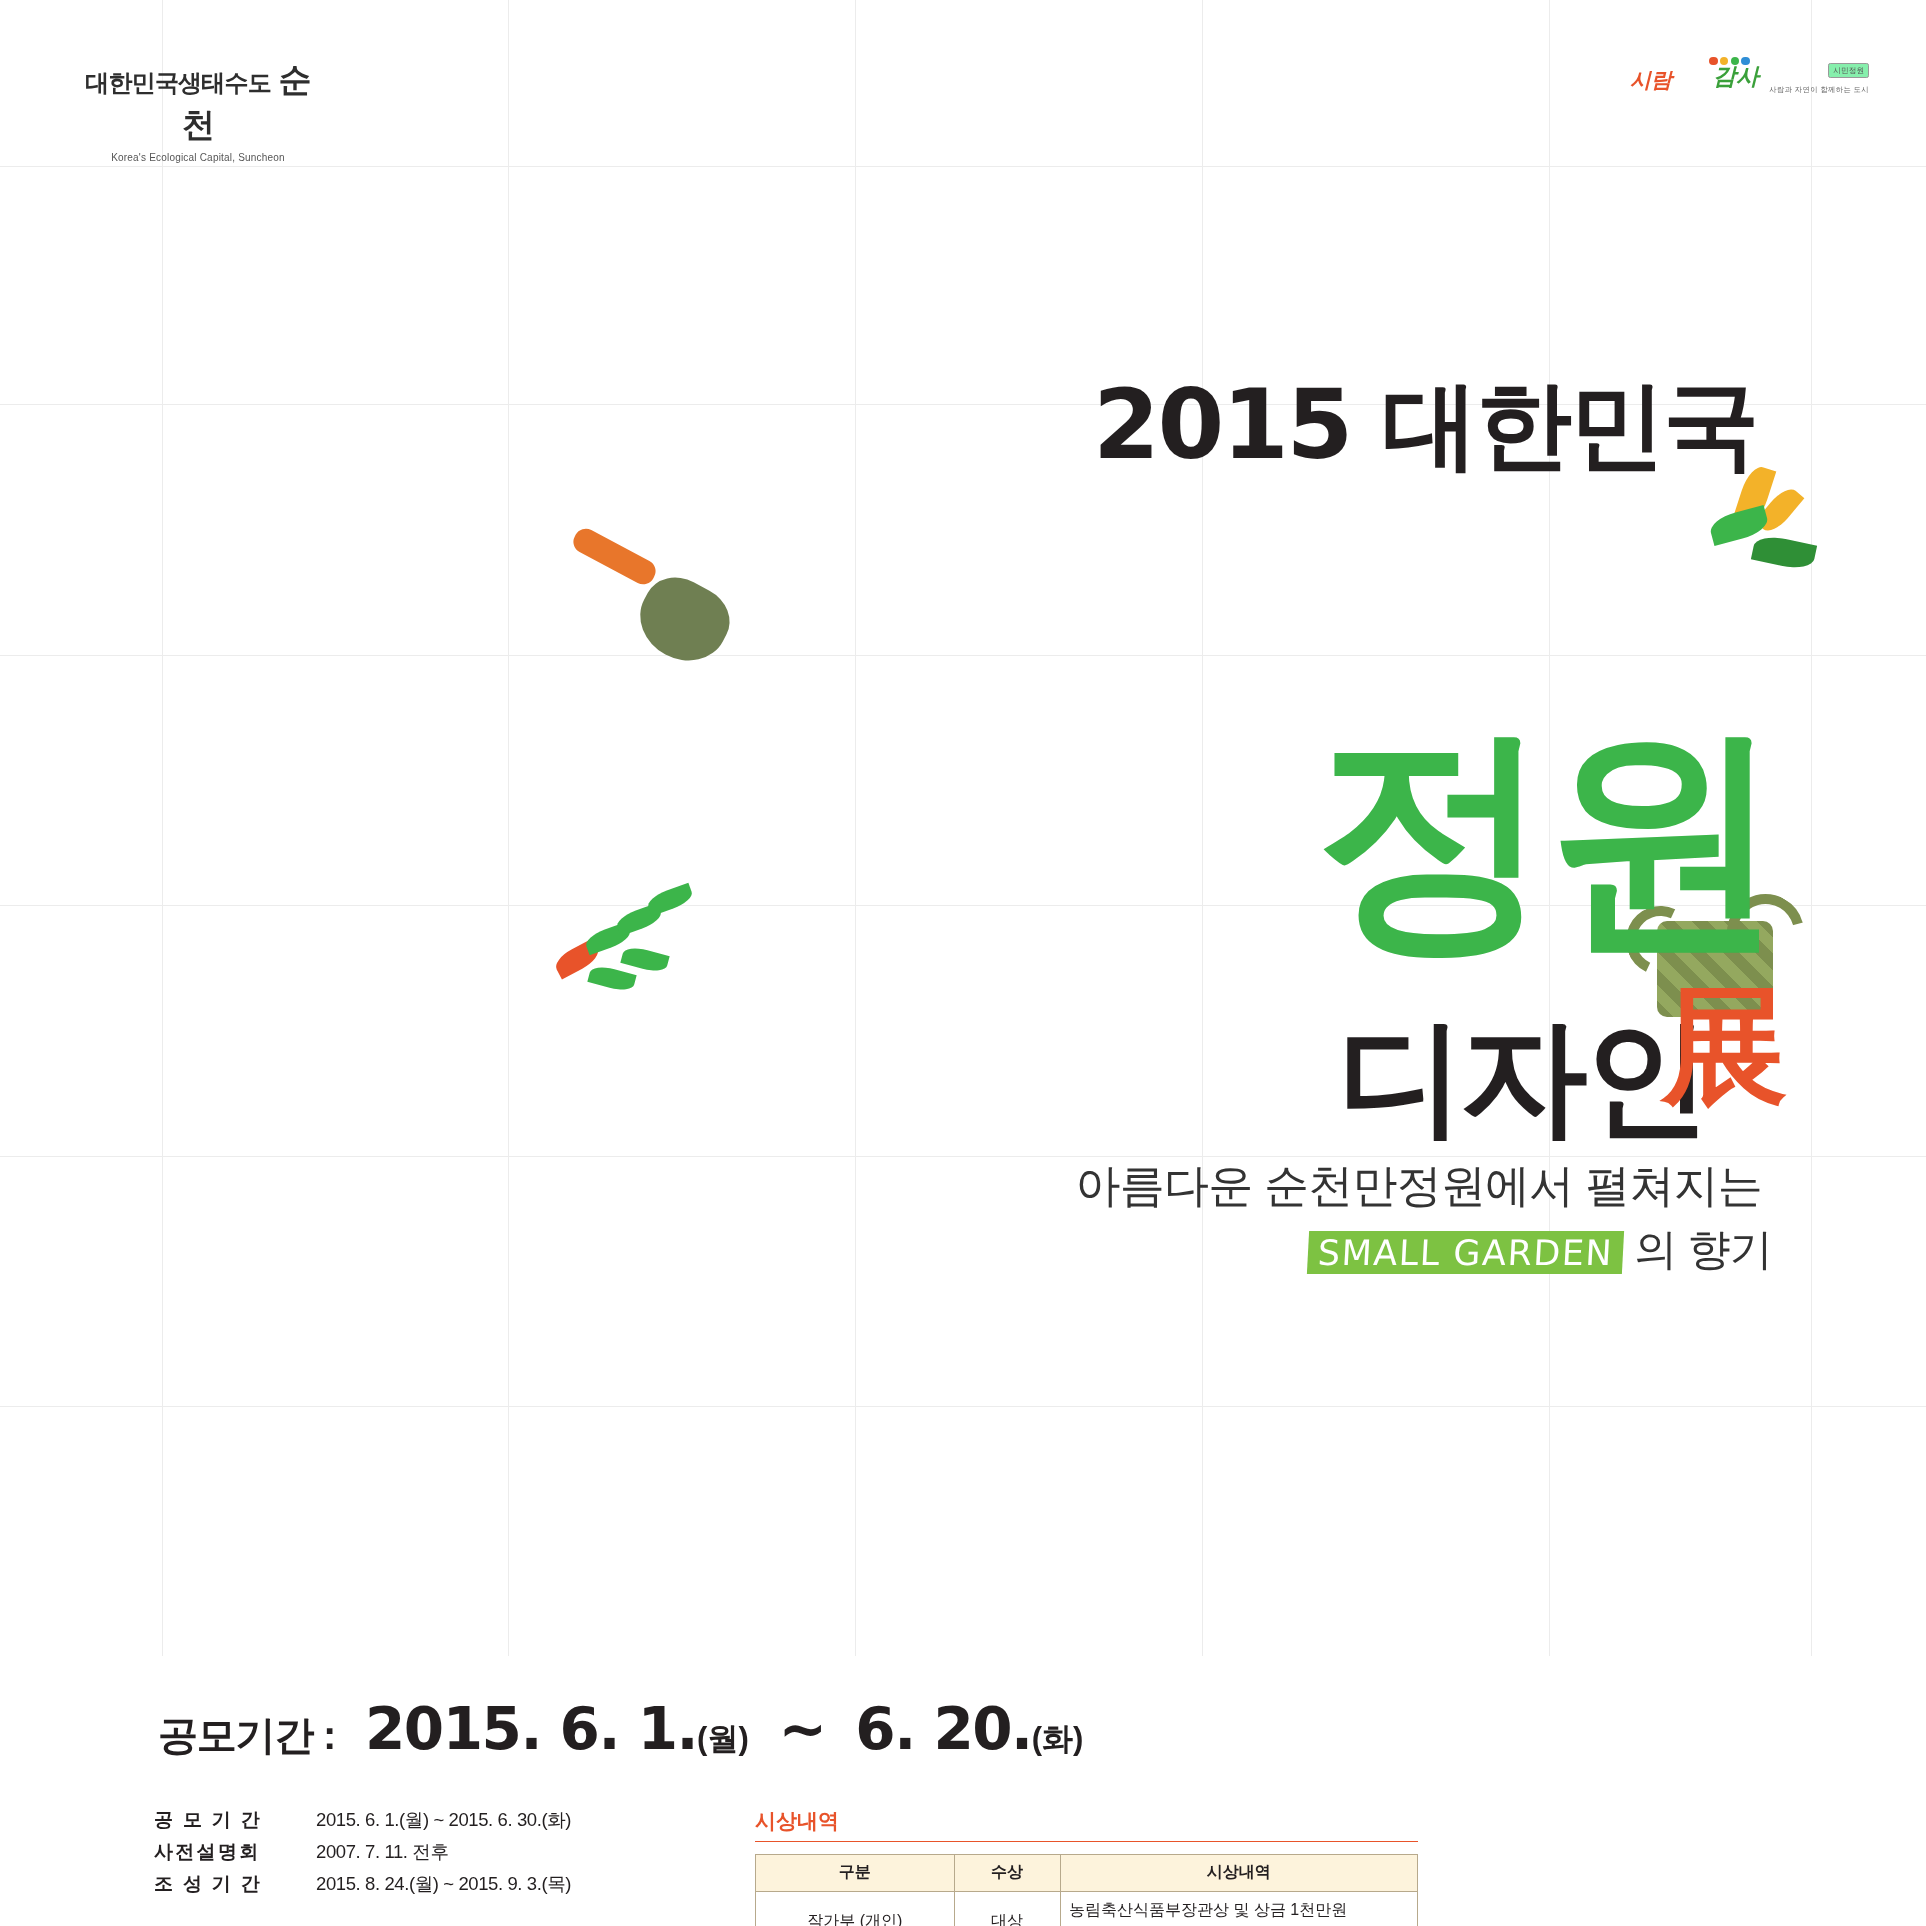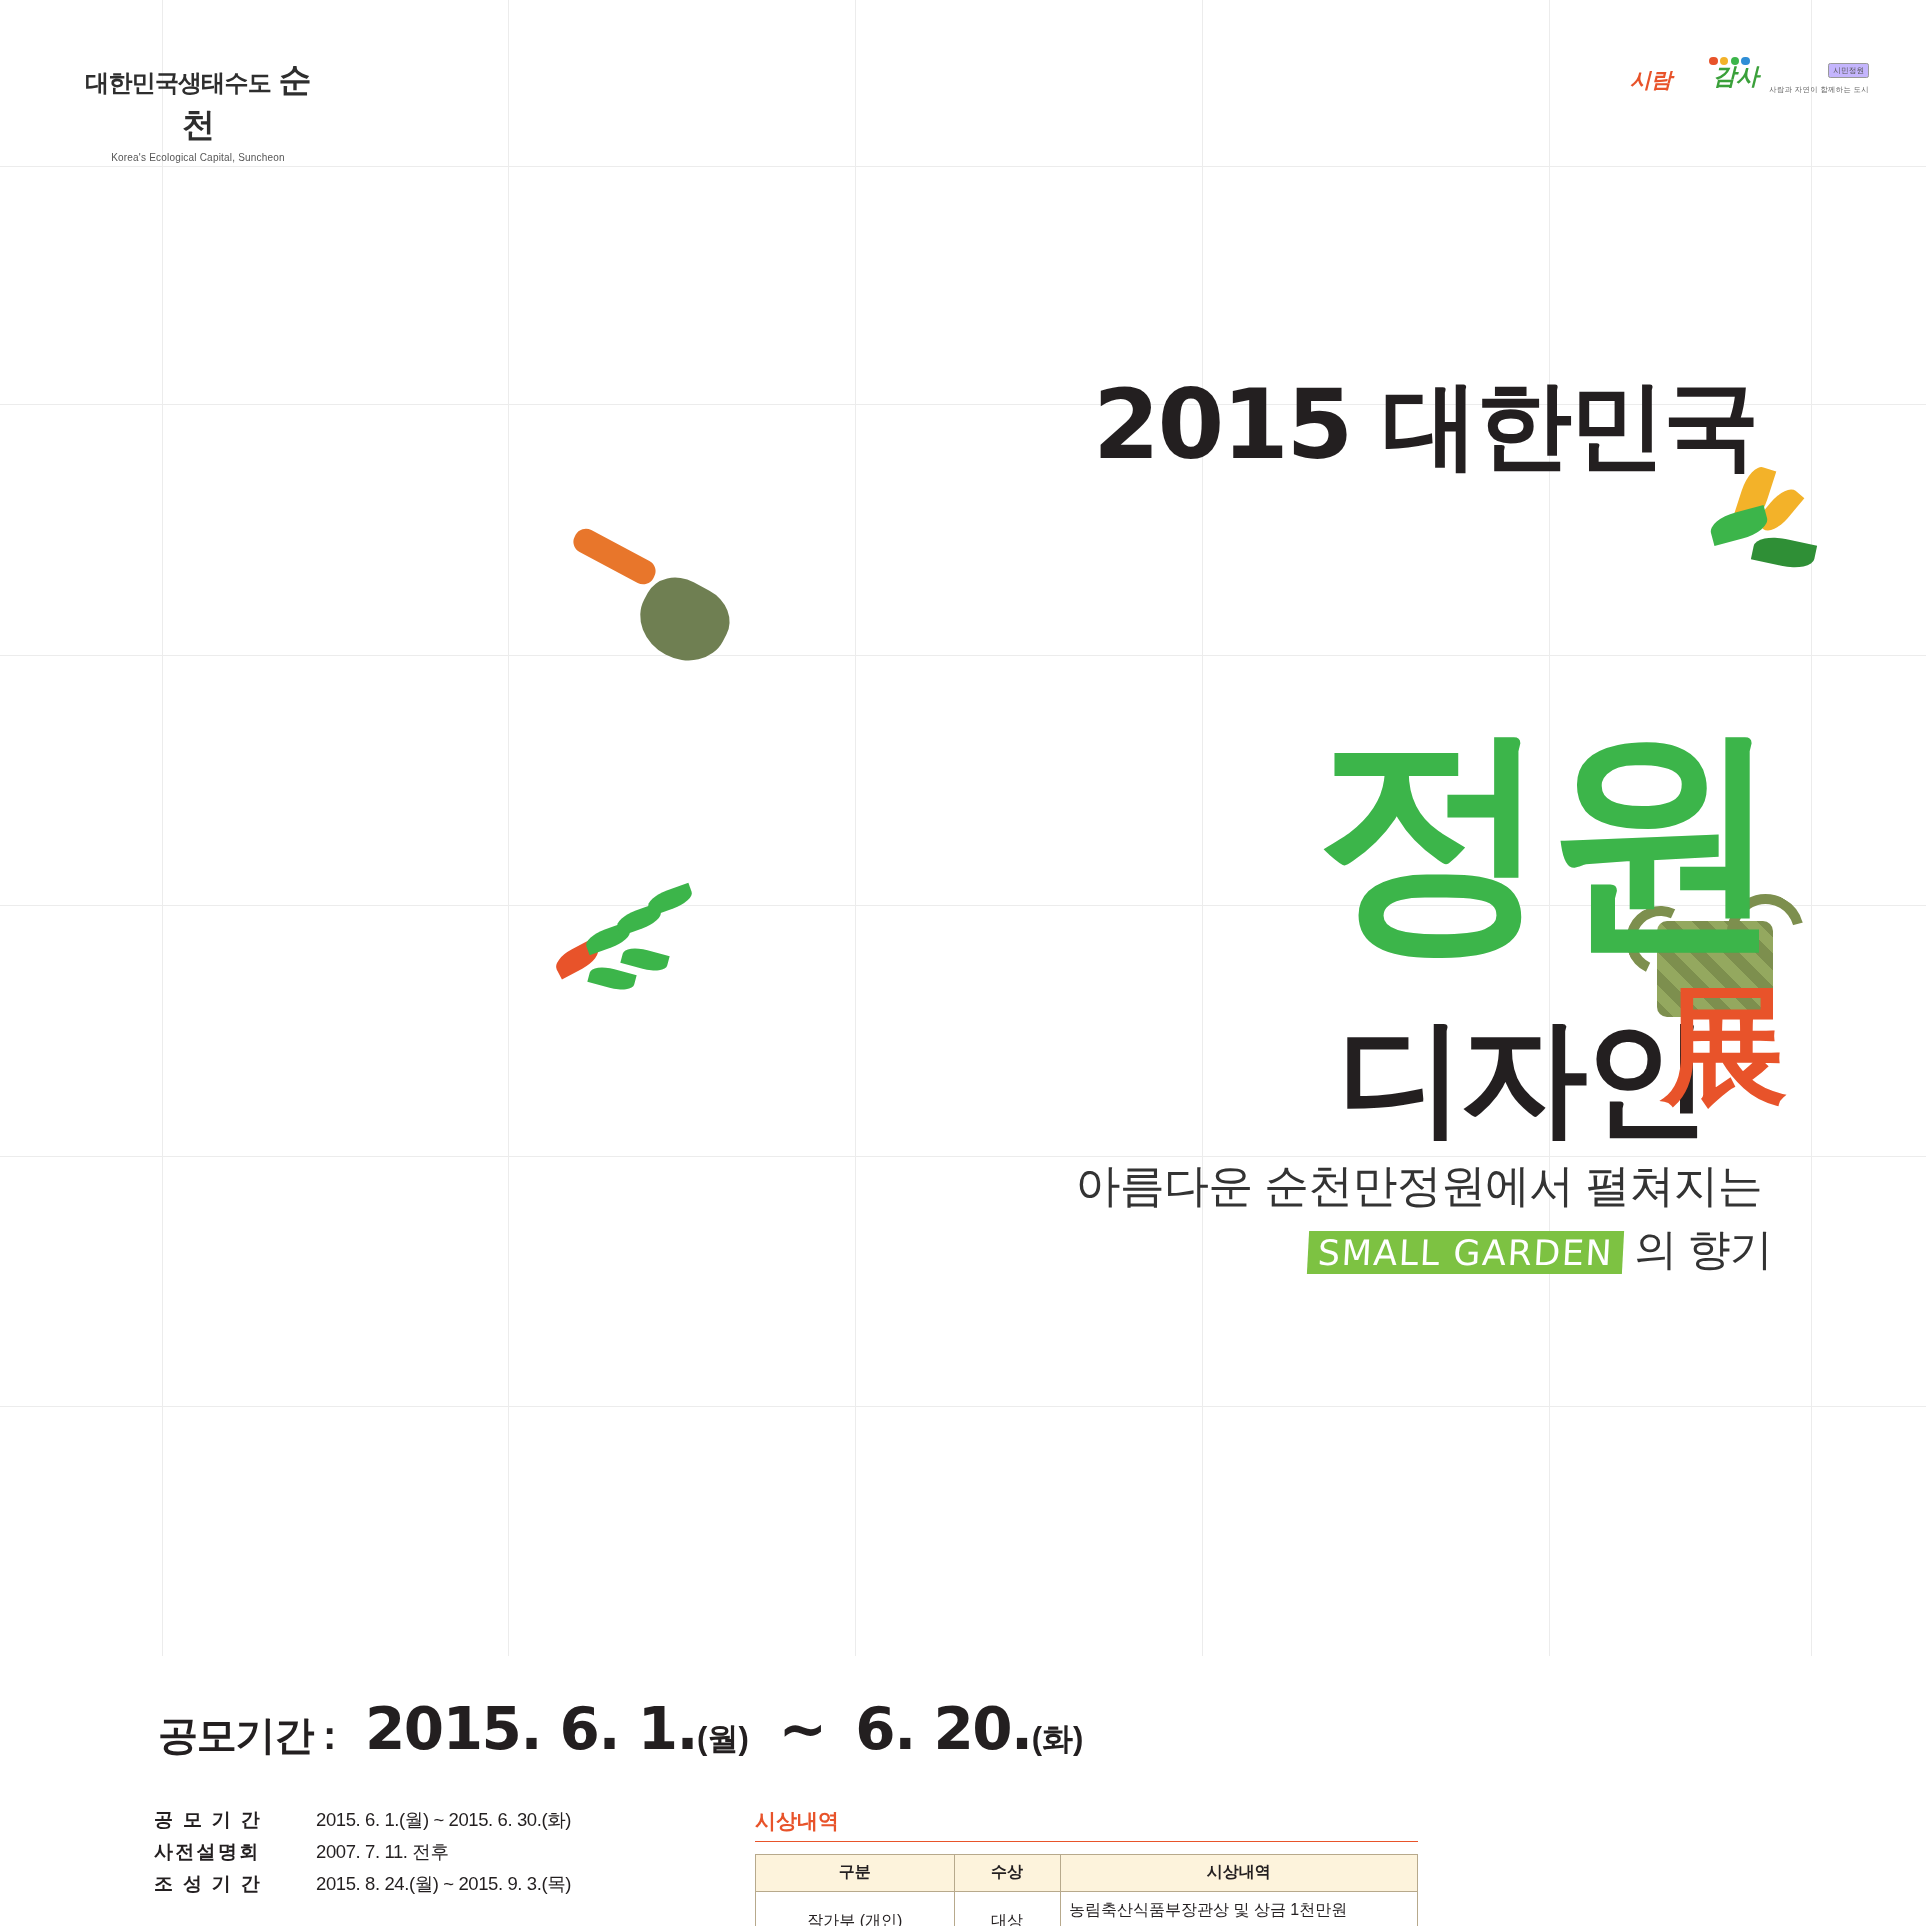--- a/index.html
+++ b/index.html
@@ -54,21 +54,21 @@
     font-size: 23px; color: #3aa03a; font-weight: bold; font-style: italic;
   }
   .logo-right .dots { position: absolute; left: 79px; top: -1.5px; }
   .logo-right .dots i {
     display: inline-block; width: 8.5px; height: 8.5px; border-radius: 50%;
     margin-right: 2.3px;
   }
   .logo-right .tagbox {
     position: absolute; right: 0; top: 5.4px;
     border: 1.2px solid #999; color: #555; font-size: 7.7px;
-    padding: 1.2px 3.9px; border-radius: 2.3px; background: #c4b5fd;
+    padding: 1.2px 3.9px; border-radius: 2.3px; background: #86efac;
   }
   .logo-right .sub {
     position: absolute; right: 0; top: 27px; font-size: 7.3px; color: #666;
     letter-spacing: 0.4px;
   }
 
   
   .hero { position: absolute; left: 0; top: 339px; width: 1938px; height: 1194px; }
 
   .hero .line1 {

